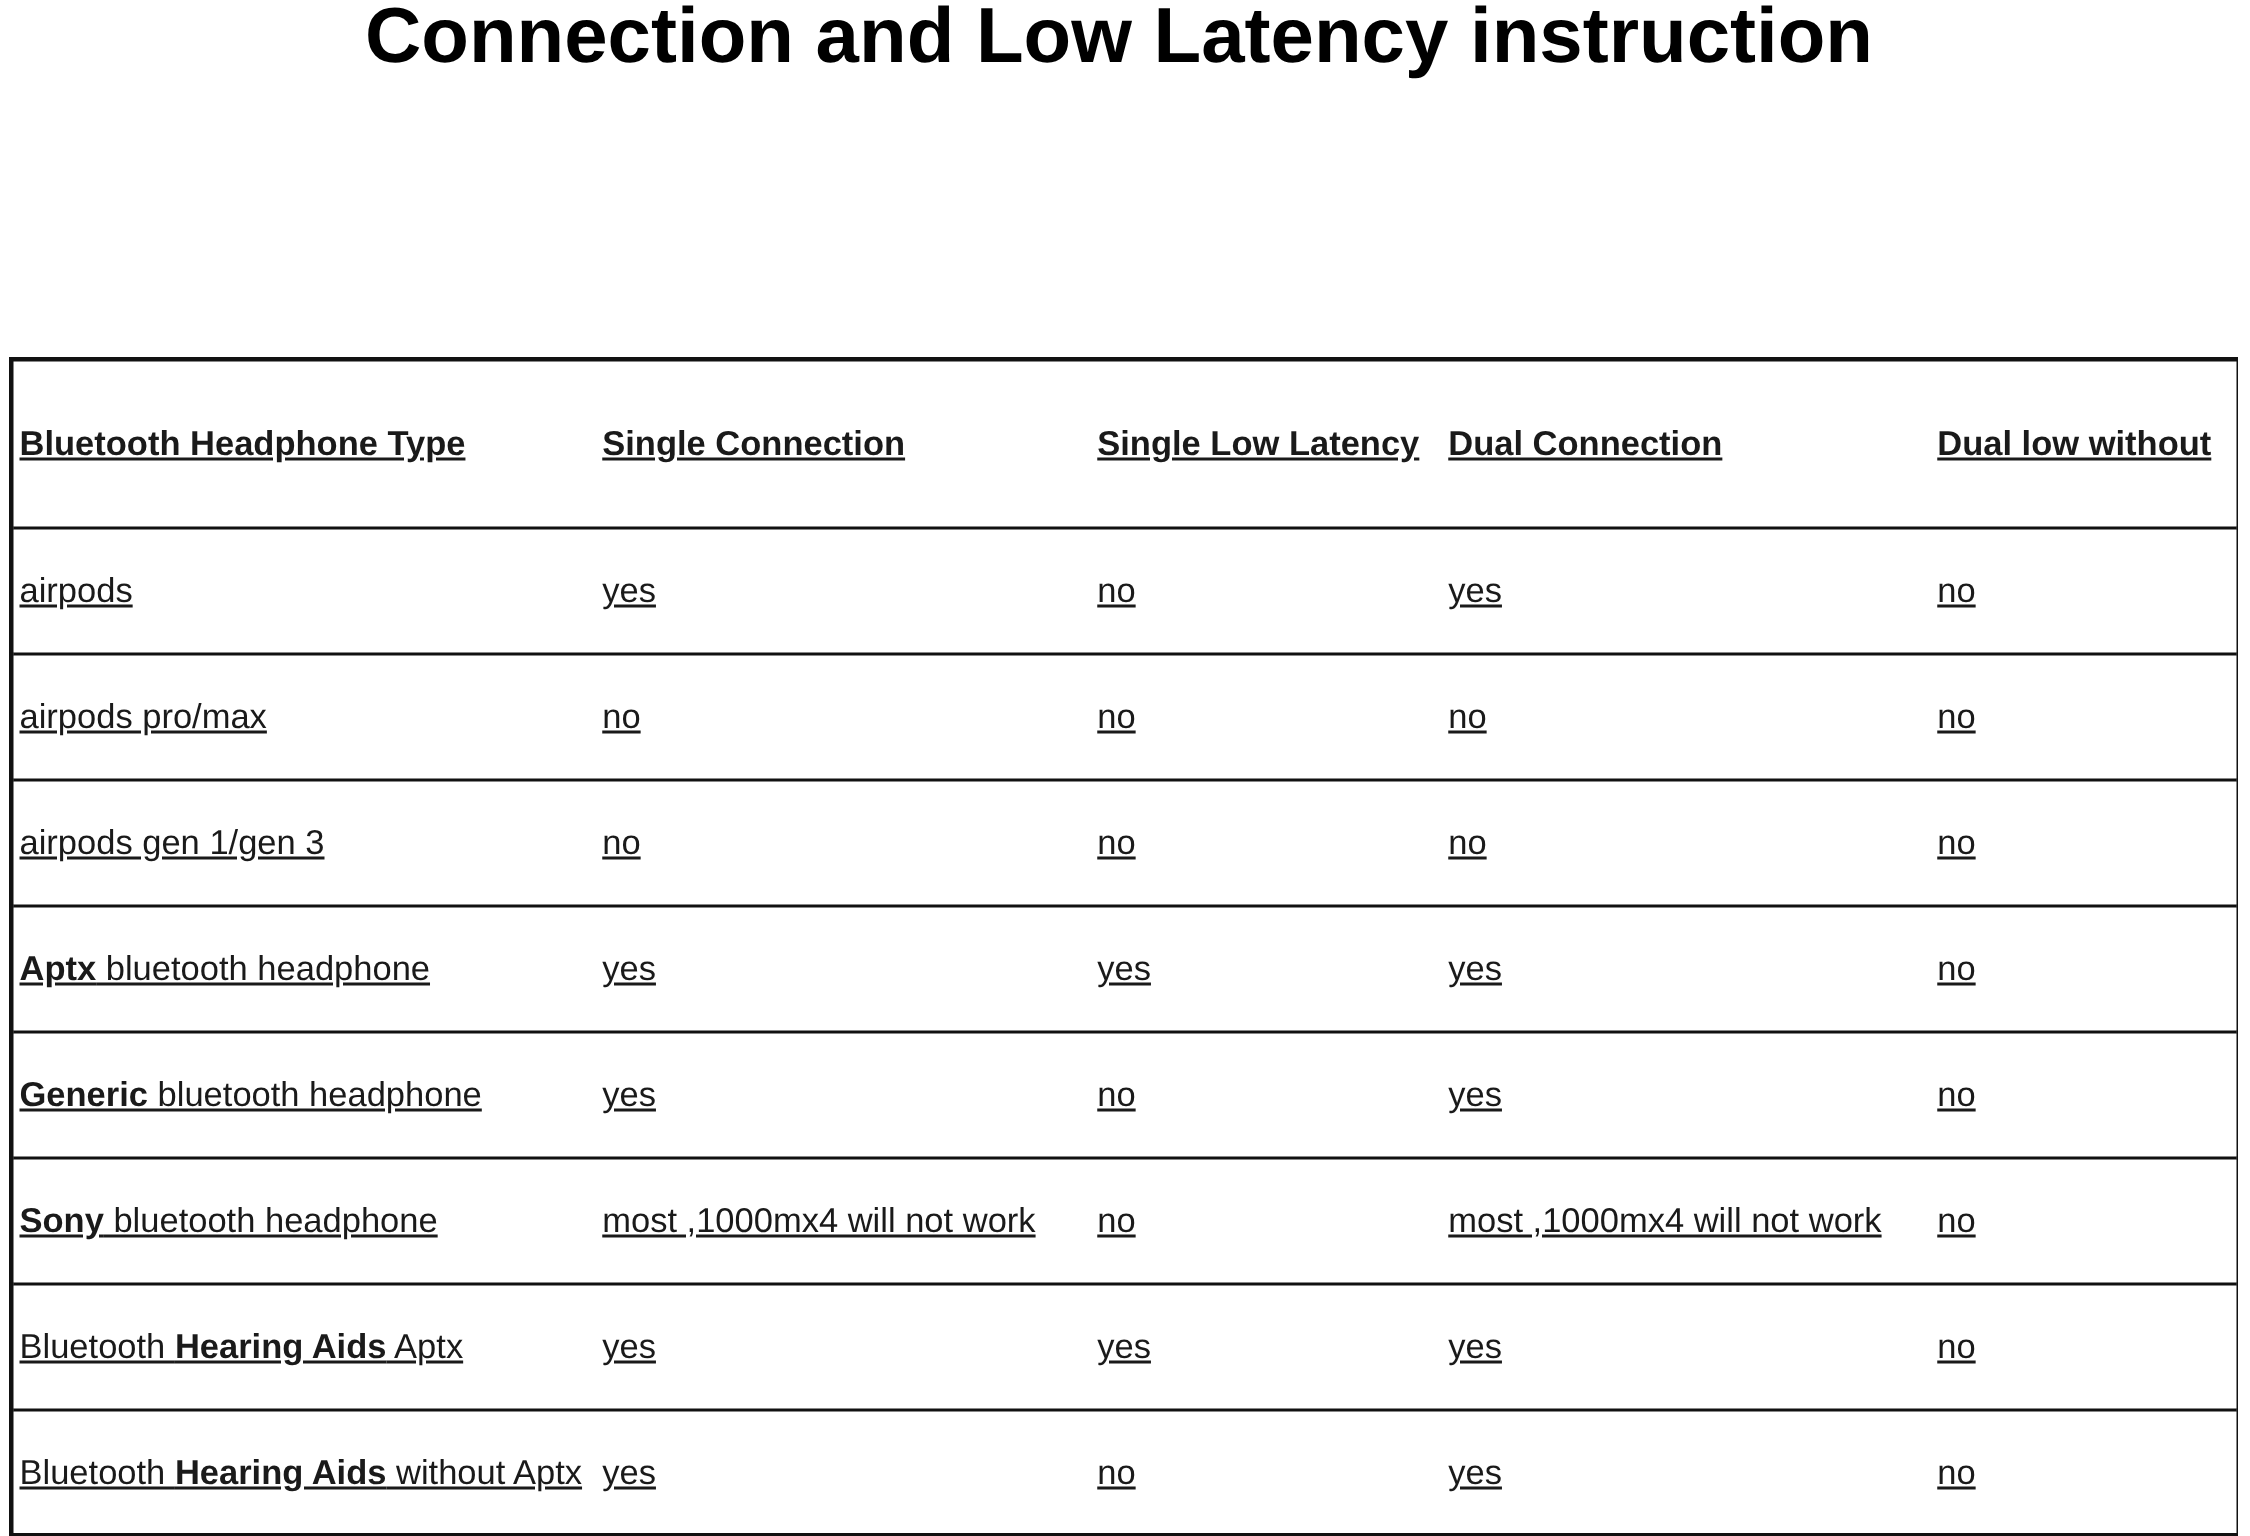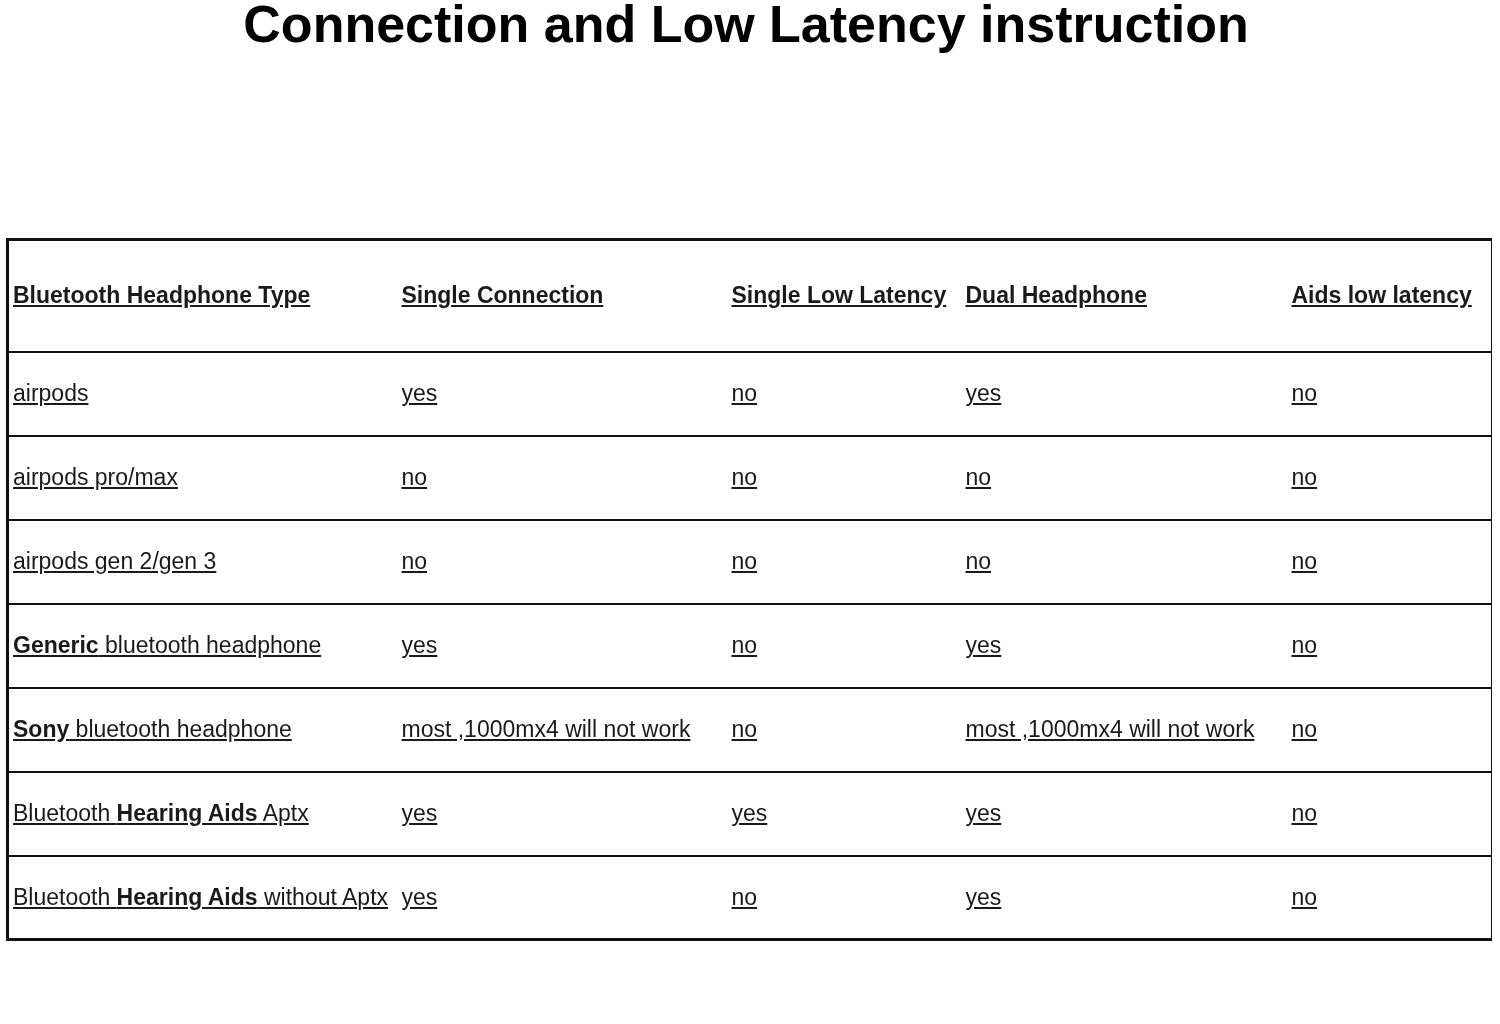--- a/index.html
+++ b/index.html
@@ -82,44 +82,51 @@
         <col class="c2">
         <col class="c3">
         <col class="c4">
         <col class="c5">
     </colgroup>
     <thead>
       <tr>
         <th>Bluetooth Headphone Type</th>
         <th>Single Connection</th>
         <th>Single Low Latency</th>
-        <th>Dual Headphone</th>
-        <th>Aids low latency</th>
+        <th>Dual Connection</th>
+        <th>Dual low without</th>
       </tr>
     </thead>
     <tbody>
         <tr>
           <td><span>airpods</span></td>
           <td>yes</td>
           <td class="red">no</td>
           <td>yes</td>
           <td class="red">no</td>
         </tr>
         <tr>
           <td><span>airpods pro/max</span></td>
           <td class="red">no</td>
           <td class="red">no</td>
           <td class="red">no</td>
           <td class="red">no</td>
         </tr>
         <tr>
-          <td><span>airpods gen 2/gen 3</span></td>
+          <td><span>airpods gen 1/gen 3</span></td>
           <td class="red">no</td>
           <td class="red">no</td>
           <td class="red">no</td>
+          <td class="red">no</td>
+        </tr>
+        <tr>
+          <td><span class="b">Aptx</span><span> bluetooth headphone</span></td>
+          <td>yes</td>
+          <td>yes</td>
+          <td>yes</td>
           <td class="red">no</td>
         </tr>
         <tr>
           <td><span class="b">Generic</span><span> bluetooth headphone</span></td>
           <td>yes</td>
           <td class="red">no</td>
           <td>yes</td>
           <td class="red">no</td>
         </tr>
         <tr>

